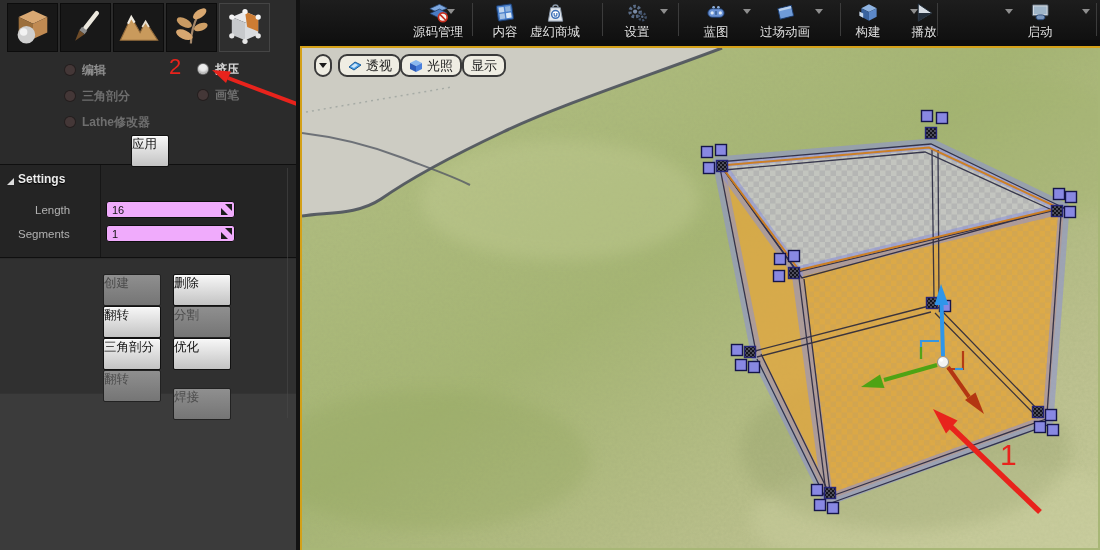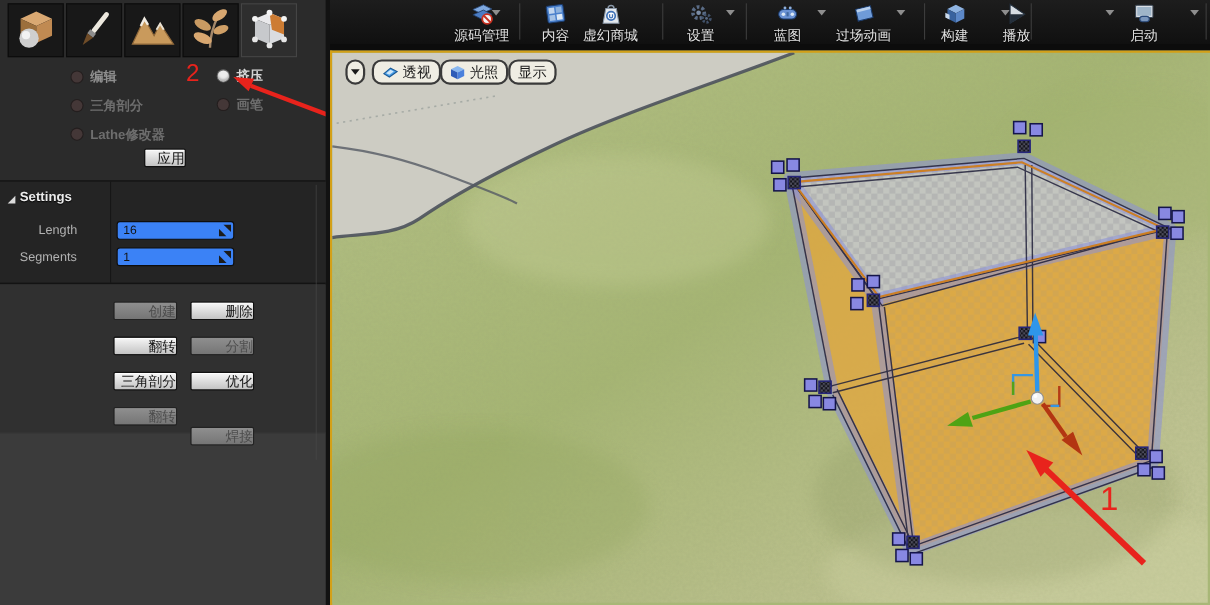--- a/index.html
+++ b/index.html
@@ -20,32 +20,32 @@
   .tool-tile { position:absolute; top:3px; width:51px; height:49px; background:#181818; border:1px solid #0c0c0c; }
   .tool-tile.selected { background:#2e2e2e; border:1px solid #454545; }
   .tool-tile svg { width:44px; height:44px; display:block; margin:1px auto; }
 
   .radio-dot { position:absolute; width:10px; height:10px; border-radius:50%; background:#443737; box-shadow:0 0 0 1px #241e1e; }
   .radio-dot.sel { background:#ededed; box-shadow:0 0 0 1px #6a6a6a, inset 0 -2px 2px #b5b5b5; }
   .opt-label { position:absolute; font-size:12px; color:#6e6e6e; white-space:nowrap;font-weight:bold; }
   .opt-label.bright { color:#d6d6d6; }
   .opt-label.mid { color:#8f8f8f; }
 
-  .btn { position:absolute; border:1px solid #111; border-radius:2px; font-size:12.5px; text-align:right;
-         line-height:17px; height:17px; background:linear-gradient(#f7f7f7,#c3c3c3); color:#141414;
+  .btn { position:absolute; border:1px solid #111; border-radius:2px; font-size:12.5px; text-align:left;
+         line-height:17px; height:32px; background:linear-gradient(#f7f7f7,#c3c3c3); color:#141414;
          box-shadow:inset 0 1px 0 rgba(255,255,255,.8); cursor:pointer; }
   .btn.disabled { background:linear-gradient(#8f8f8f,#757575); color:#4c4c4c; border-color:#222; box-shadow:none; }
   .btn.w58 { width:58px;margin-left:17px; }
 
   .settings-header-tri { position:absolute; left:7px; top:178px; width:0; height:0;
          border-bottom:7px solid #dcdcdc; border-left:7px solid transparent; }
   .settings-header { position:absolute; left:18px; top:172px; font-size:12px; font-weight:bold; color:#ececec; text-shadow:0 1px 1px #000; }
   .settings-divider { position:absolute; left:100px; top:165px; width:1px; height:92px; background:#161616; }
   .field-label { position:absolute; font-size:11.5px; color:#b2b2b2; }
-  .num-field-wrap { position:absolute; width:107px; height:17px; background:#3b82f6; border:1px solid #0e0e0e; border-radius:3px; }
+  .num-field-wrap { position:absolute; width:129px; height:17px; background:#f0abfc; border:1px solid #0e0e0e; border-radius:3px; }
   .num-field-wrap input { position:absolute; left:0; top:0; width:100%; height:100%; border:none; background:transparent;
          font-size:11px; color:#141414; padding:0 16px 0 5px; font-family:inherit; outline:none; }
   .num-field-ico { position:absolute; right:2px; top:2px; width:11px; height:11px; }
 
   .anno-num { position:absolute; color:#e8231c; font-weight:400; }
   #anno2-label { left:169px; top:54px; font-size:22px; }
 
   
   #top-toolbar { position:absolute; left:300px; top:0; width:800px; height:40px; background:linear-gradient(#1d1d1d,#101010); }
   .tb-item { position:absolute; top:1px; transform:translateX(-50%); text-align:center; cursor:pointer; }

